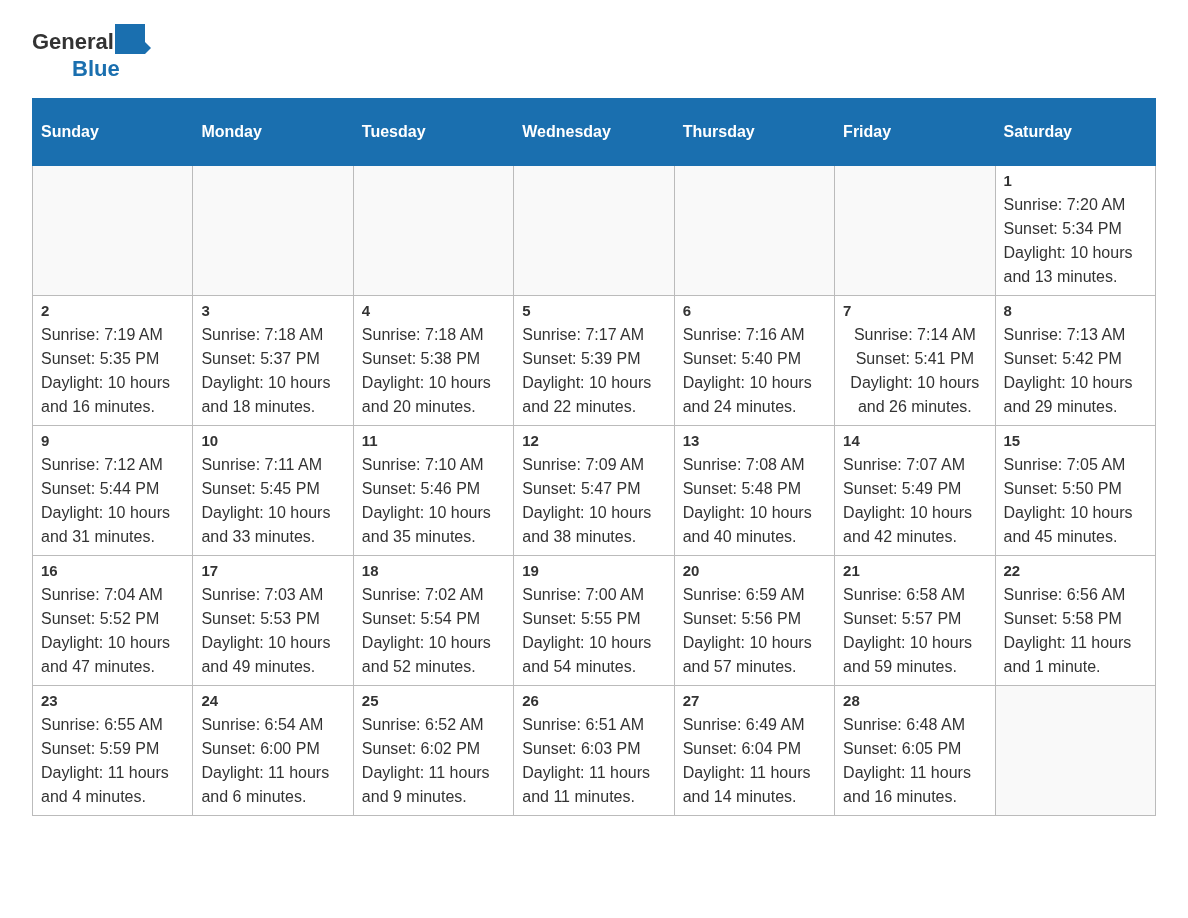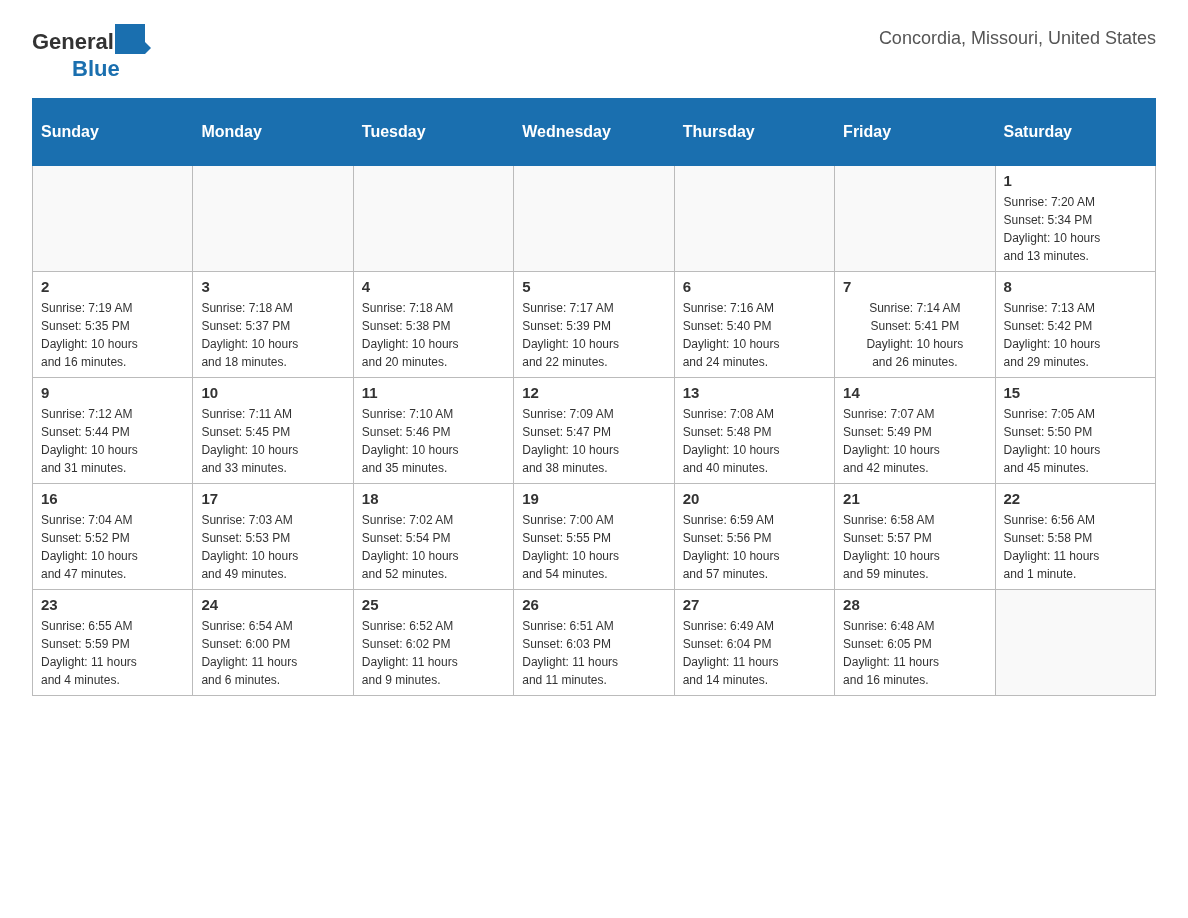--- a/index.html
+++ b/index.html
@@ -8,20 +8,21 @@
       background: #fff;
       padding: 24px 32px;
       width: 1188px;
       min-height: 918px;
     }
     .header {
       display: flex;
       justify-content: space-between;
       align-items: flex-start;
       margin-bottom: 16px;
+      flex-direction: column;
     }
     .logo {
       display: flex;
       flex-direction: column;
       align-items: flex-start;
     }
     .logo-general {
       font-size: 22px;
       font-weight: bold;
       color: #333;
@@ -69,21 +70,21 @@
       font-size: 12.5px;
       color: #333;
     }
     .day-num {
       font-size: 15px;
       font-weight: bold;
       display: block;
       margin-bottom: 4px;
     }
     .day-info {
-      font-size: 12px;
+      font-size: 16px;
       line-height: 1.5;
       color: #333;
     }
     .empty-cell {
       background: #f9f9f9;
     }
     .logo-wrapper {
       display: flex;
       align-items: center;
       gap: 0;
@@ -99,21 +100,20 @@
       <svg width="36" height="36" viewBox="0 0 36 36" style="margin: 0 1px;">
         <rect x="0" y="0" width="30" height="30" fill="#1a6faf"></rect>
         <polygon points="30,18 36,24 30,30" fill="#1a6faf"></polygon>
       </svg>
     </div>
     <div style="margin-top:-4px;margin-left:40px;">
       <span class="logo-blue-text">Blue</span>
     </div>
   </div>
   <div class="title-section">
-    <div class="location">Concordia, Missouri, United States</div>
   </div>
 </div>
 
 <table class="calendar">
   <thead>
     <tr>
     <th>Sunday</th>
         <th>Monday</th>
         <th>Tuesday</th>
         <th>Wednesday</th>

